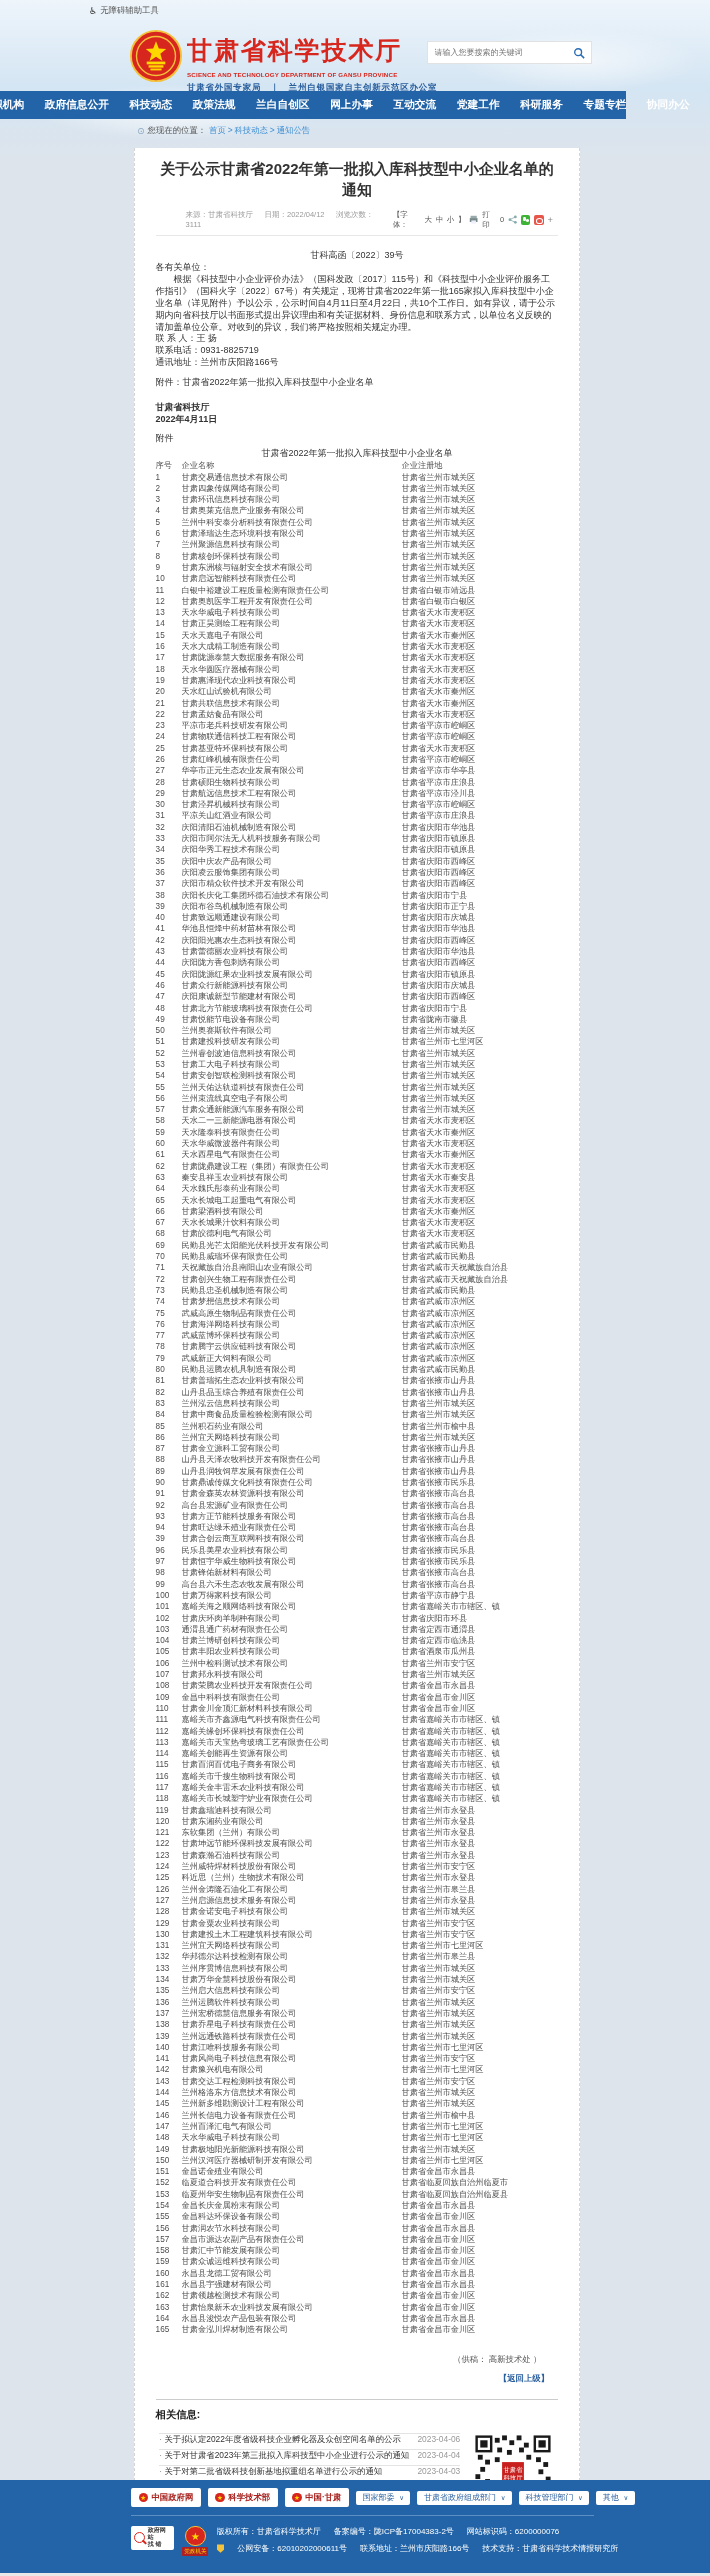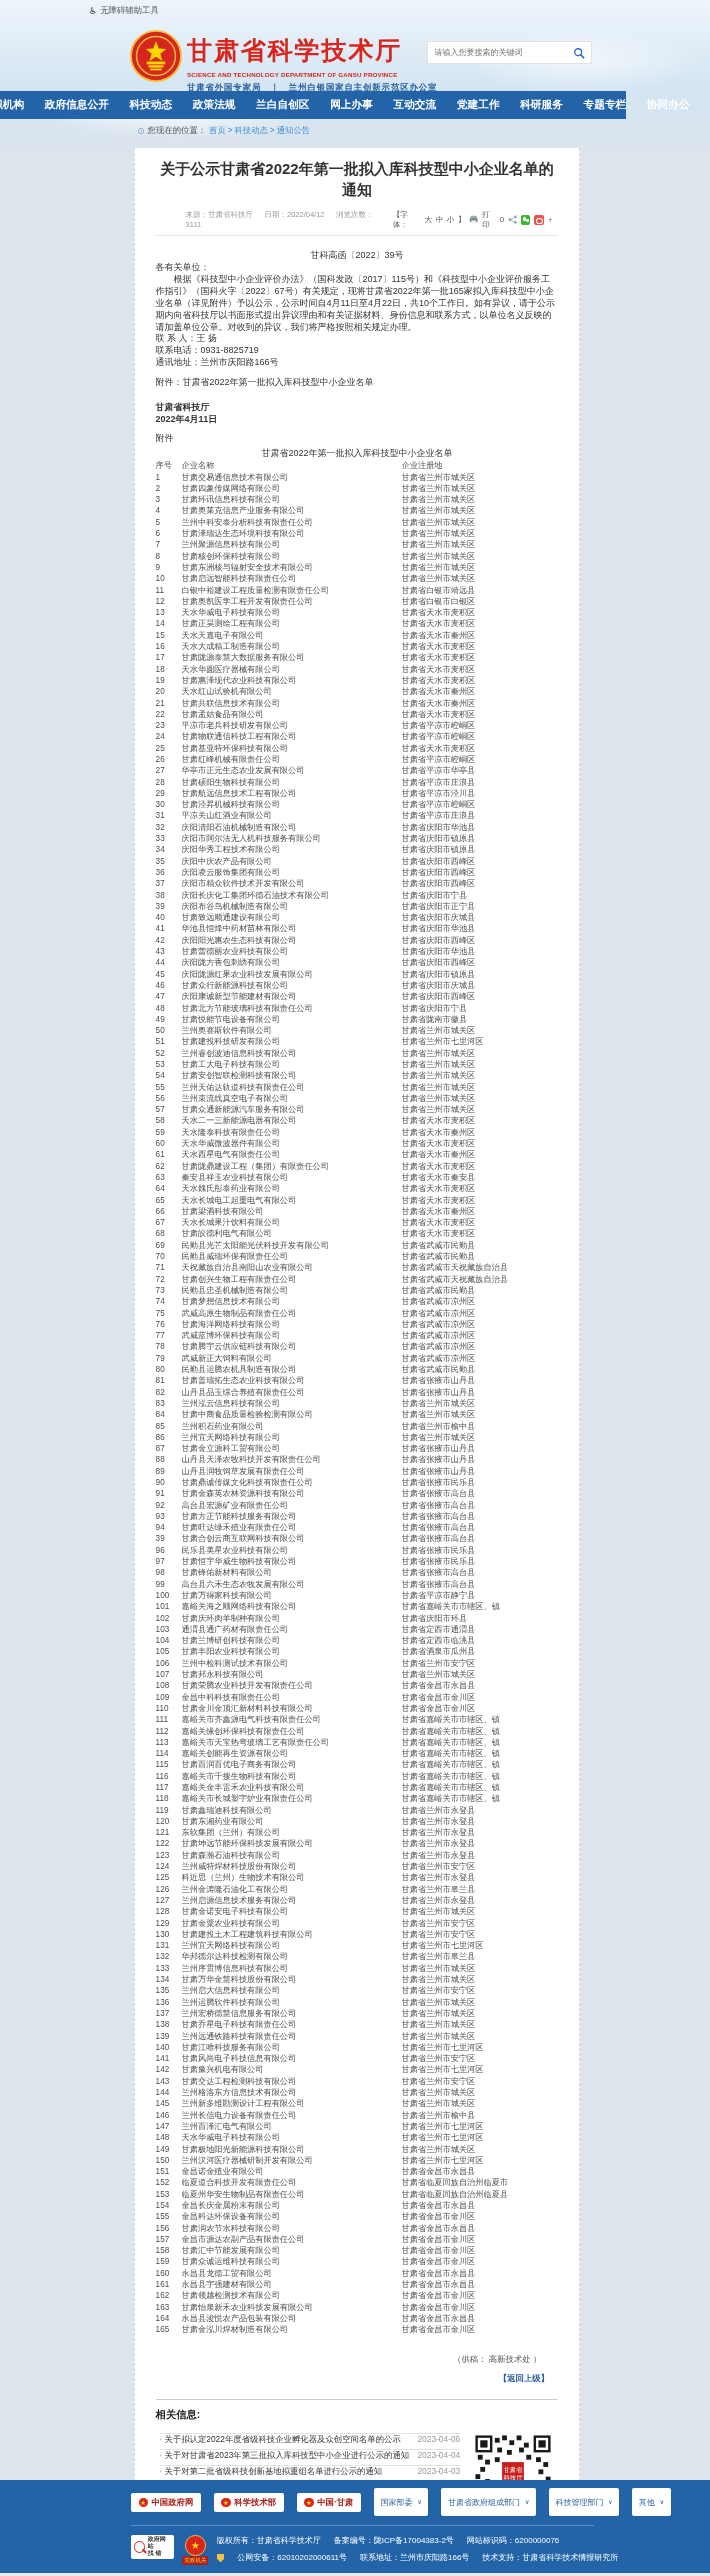--- a/index.html
+++ b/index.html
@@ -75,26 +75,26 @@
   .rel-row { position:relative; margin-top:11.2px; min-height:89px; }
   .rel-list { width:301px; margin-left:3.7px; border-top:0.9px solid #e3e3e3; }
   .rel-item { display:flex; justify-content:space-between; height:16px; border-bottom:0.9px solid #e3e3e3; font-size:8.4px; }
   .rel-item .ttl { color:#333; cursor:pointer; white-space:nowrap; overflow:hidden; }
   .rel-item .ttl:before { content:"· "; color:#888; }
   .rel-item .dt { color:#999; flex:none; margin-left:5.6px; }
   .qr-box { position:absolute; top:0; right:5.6px; width:80px; text-align:center; }
   .qr-cap { font-size:8.4px; color:#333; margin-top:5.6px; }
 
   .foot { position:absolute; top:2480px; left:0; width:710px; height:93px; background:#2264a7; padding-top:8.4px; }
-  .foot-row { display:flex; align-items:center; gap:13px; margin-left:131px; }
+  .foot-row { display:flex; align-items:center; gap:7px; margin-left:131px; }
   .f-btn { background:#fff; height:18.7px; display:flex; align-items:center; gap:3.7px; padding:0 7.5px;
            font-size:8.4px; color:#a8231f; font-weight:bold; border-radius:1.9px; cursor:pointer; white-space:nowrap; }
   .mini-emblem { width:9.3px; height:9.3px; border-radius:50%; background:#d7261d; color:#ffd800; font-size:6.5px;
                  line-height:9.3px; text-align:center; flex:none; }
-  .f-sel { background:#fff; height:28px; display:flex; align-items:center; gap:4.7px; padding:0 6.5px;
+  .f-sel { background:#fff; height:14px; display:flex; align-items:center; gap:4.7px; padding:0 6.5px;
            font-size:8px; color:#2a5f9e; border-radius:1.9px; cursor:pointer; white-space:nowrap; }
   .f-sel .caret { font-size:6.5px; color:#2a5f9e; }
   .foot-div { height:0.9px; background:#5d8fc5; margin:8.4px 0 0 131px; width:463px; }
   .foot-bot { display:flex; margin:9.3px 0 0 131px; gap:8.4px; align-items:flex-start; }
   .badge-find { background:#fff; border-radius:1.9px; width:43px; height:24px; display:flex; align-items:center; gap:2.8px; padding:0 2.8px; cursor:pointer; }
   .bf-ico { width:11.2px; height:11.2px; border-radius:50%; border:1.9px solid #d7261d; position:relative; flex:none; }
   .bf-ico:after { content:""; position:absolute; left:7.5px; top:7.5px; width:4.7px; height:1.9px; background:#d7261d; transform:rotate(45deg); }
   .bf-txt { font-size:6px; color:#333; line-height:7px; font-weight:bold; }
   .badge-party { width:26px; text-align:center; }
   .bp-circle { width:20.6px; height:20.6px; margin:0 auto; border-radius:50%; background:#d7261d; border:1.9px solid #f4c13a;

